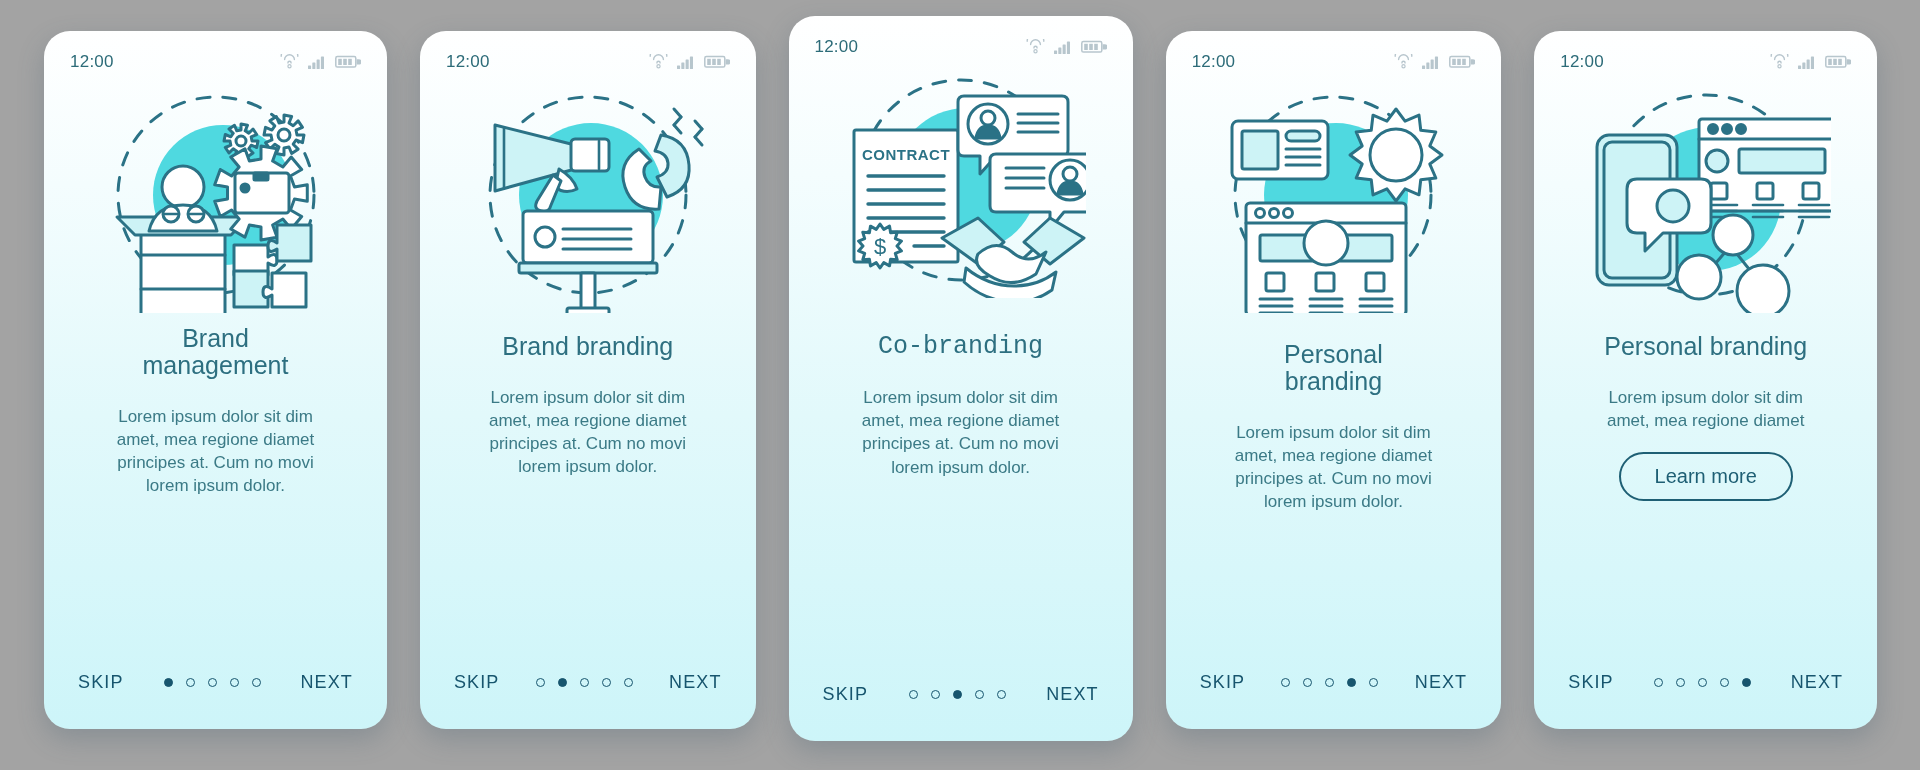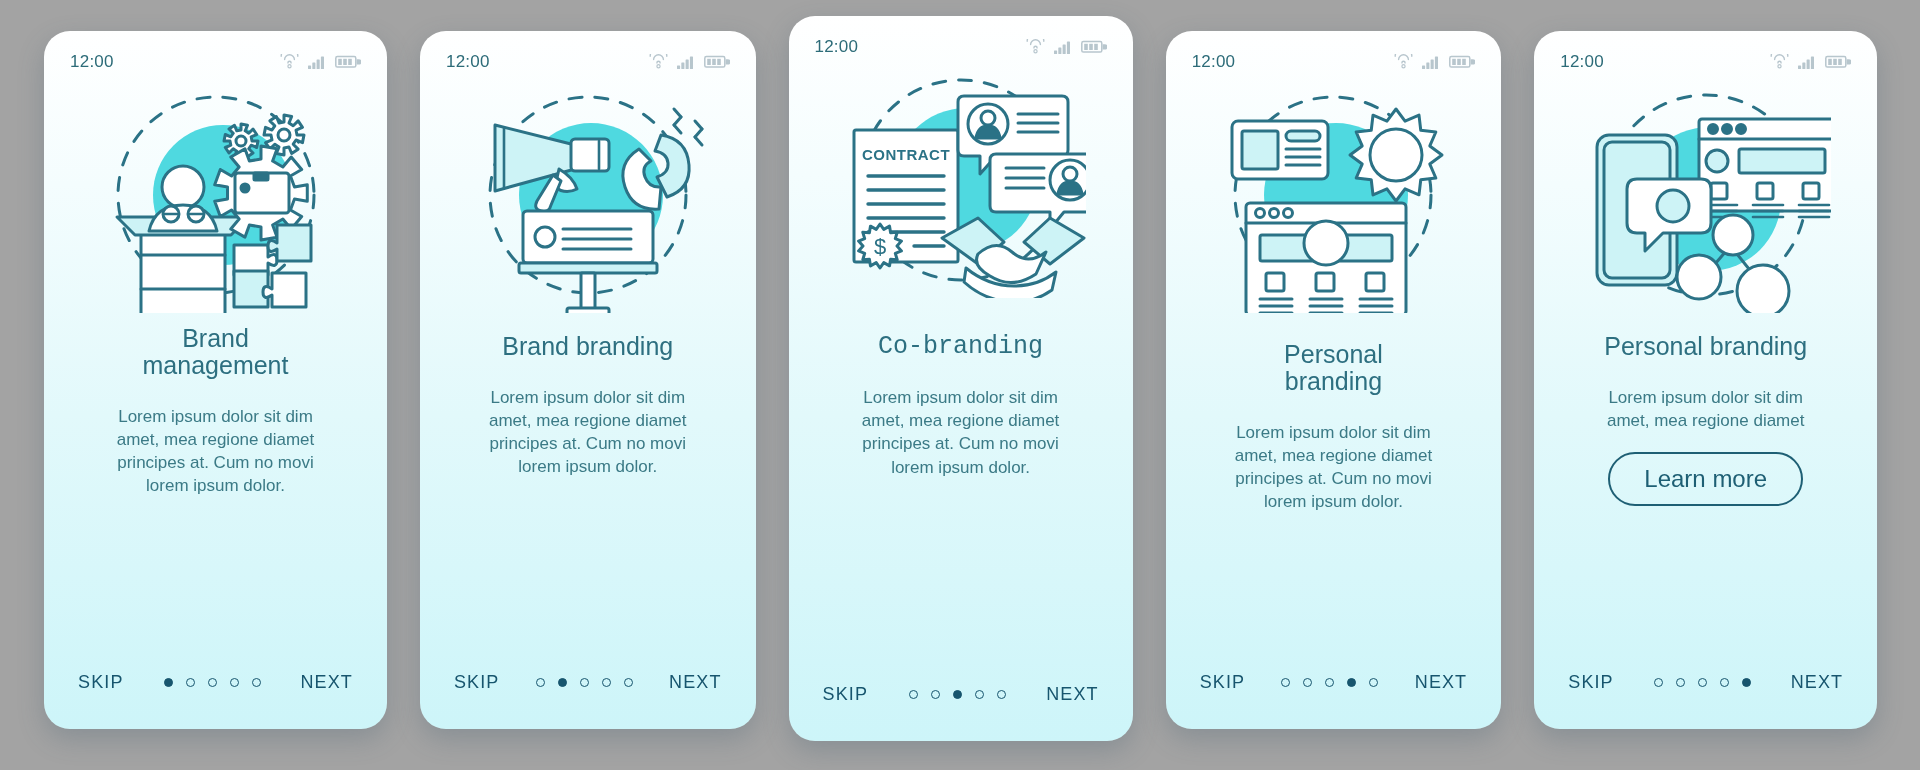--- a/index.html
+++ b/index.html
@@ -88,21 +88,21 @@
     margin: 0;
     white-space: pre-line;
   }
 
   .learn-more {
     margin-top: 20px;
     border: 2px solid #1e5f74;
     color: #1e5f74;
     background: transparent;
     border-radius: 30px;
-    font-size: 24px;
+    font-size: 20px;
     padding: 11px 34px;
     font-family: "Liberation Sans", sans-serif;
     cursor: pointer;
   }
 
   
   .footer {
     flex: 0 0 auto;
     display: flex;
     align-items: center;

